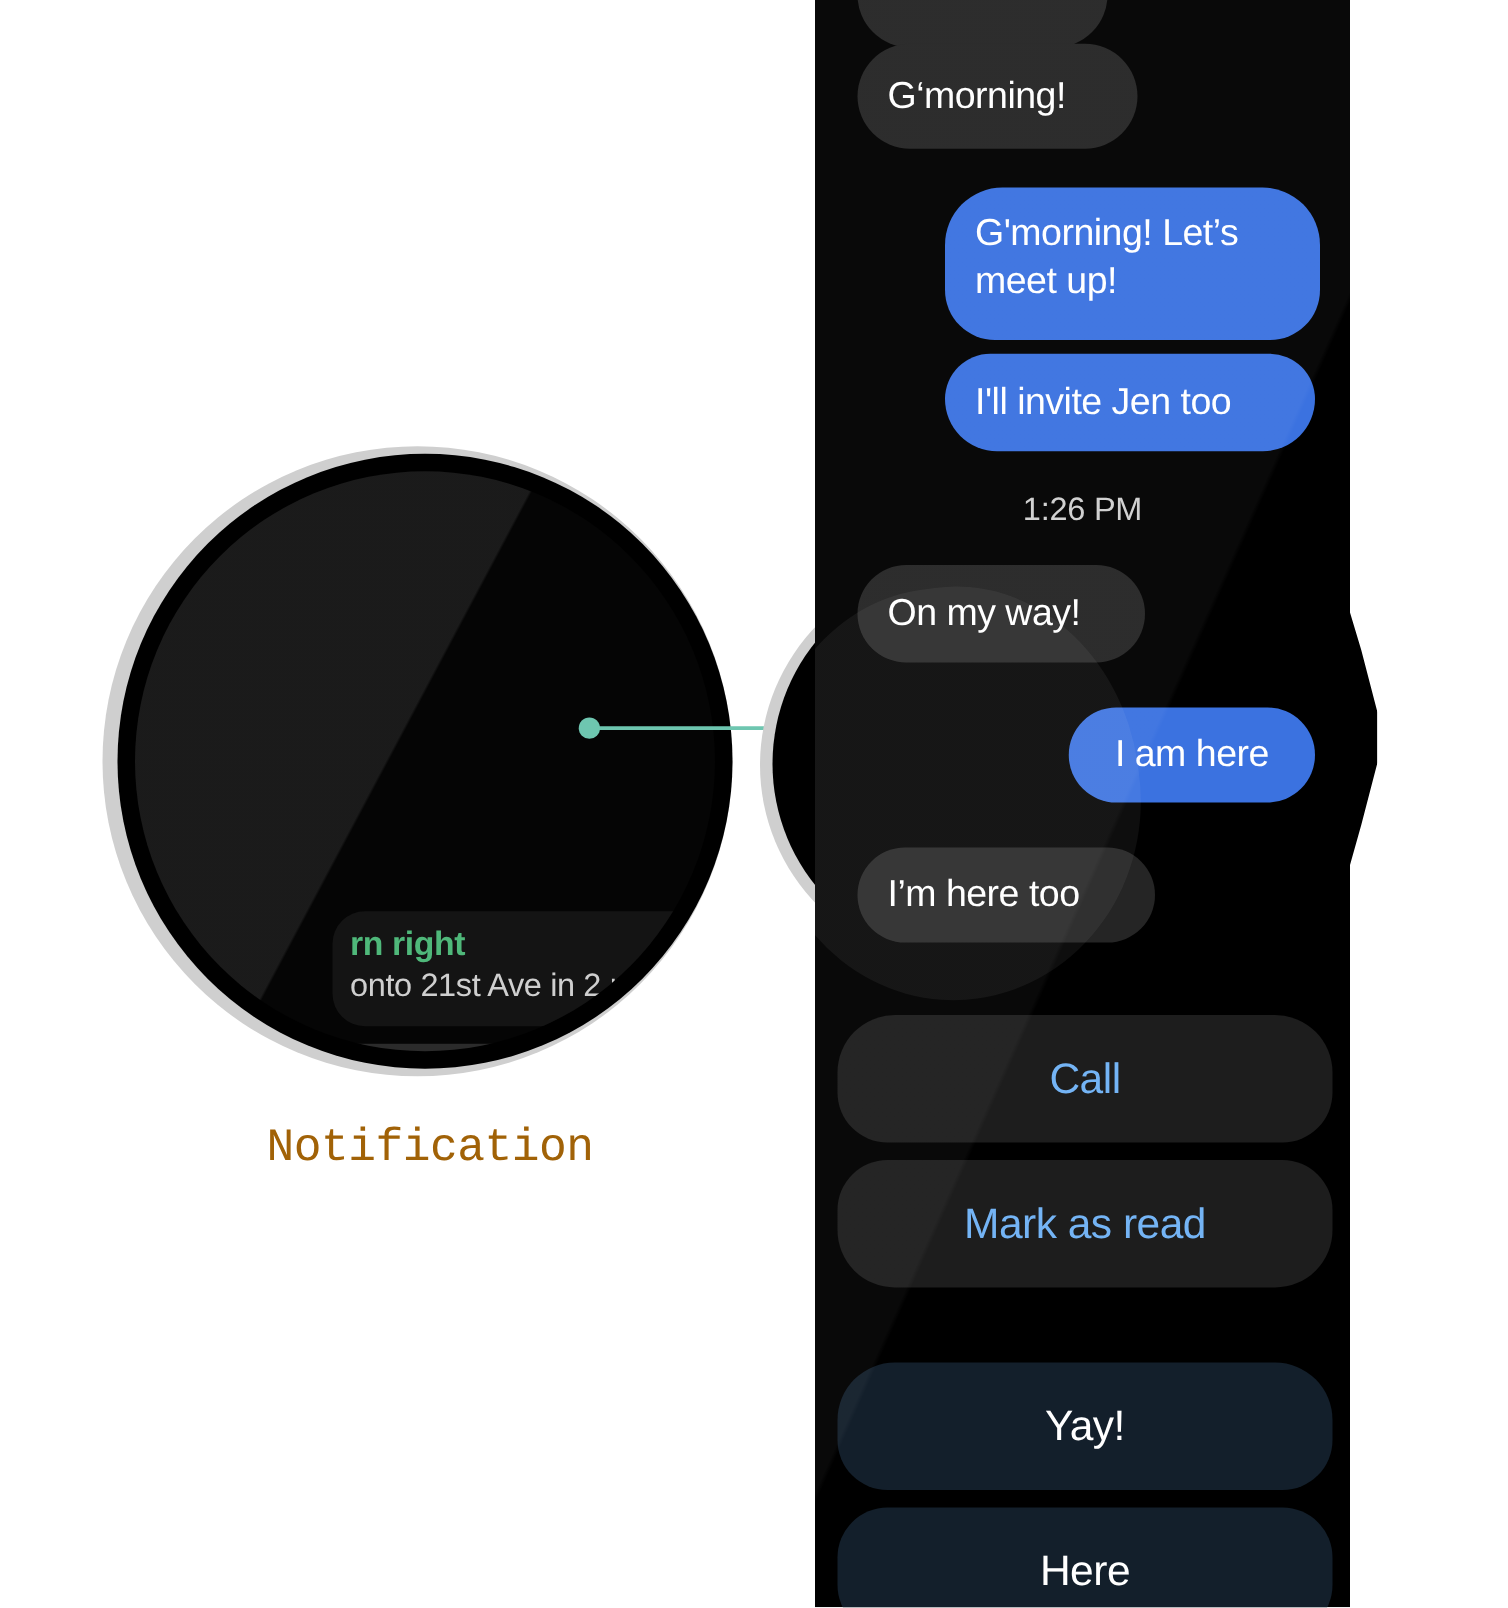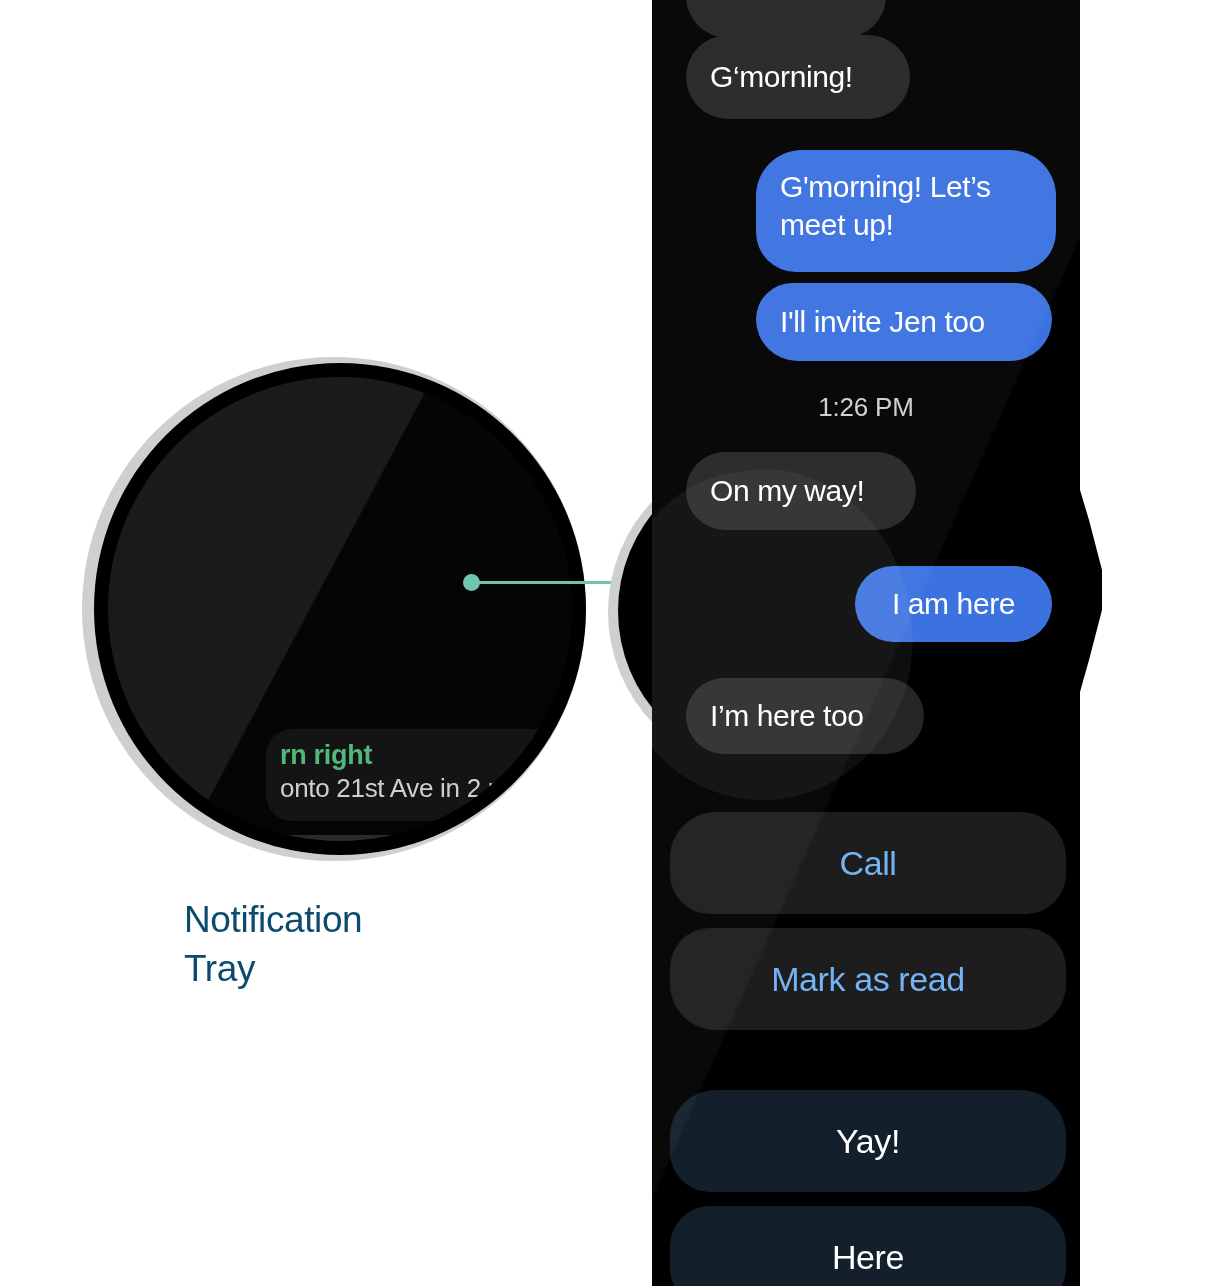--- a/index.html
+++ b/index.html
@@ -46,22 +46,22 @@
 
   
   .glare-left{
     position:absolute;left:0;top:0;width:516px;height:504px;
     background:linear-gradient(118deg, rgba(255,255,255,.085) 0%, rgba(255,255,255,.085) 46%, rgba(255,255,255,0) 46.3%);
     pointer-events:none;
   }
 
   .tray-label{
     position:absolute;left:184px;top:895px;width:320px;
-    text-align:left;color:#0c4a6e;font-size:37px;line-height:49px;
-    font-weight:400;letter-spacing:-.4px;
+    text-align:center;color:#a16207;font-size:37px;line-height:49px;
+    font-weight:400;letter-spacing:-.4px;font-family:Liberation Mono, monospace;
   }
 
   
   .conn{position:absolute;left:463px;top:570px;width:185px;height:24px;}
   .conn .dot{position:absolute;left:0;top:4px;width:17px;height:17px;border-radius:50%;background:#6ec6b0;}
   .conn .line{position:absolute;left:14px;top:11px;width:145px;height:3px;background:#6ec6b0;}
   .conn .head{
     position:absolute;left:152px;top:2px;width:0;height:0;
     border-top:11px solid transparent;border-bottom:11px solid transparent;
     border-left:20px solid #6ec6b0;
@@ -145,21 +145,20 @@
           
         </div>
 
         <div class="glare-left"></div>
       </div>
     </div>
   </div>
 
   <div class="tray-label">
     <div>Notification</div>
-    <div>Tray</div>
   </div>
 
   <div class="conn">
     <span class="dot"></span>
     <span class="line"></span>
     <span class="head"></span>
   </div>
 
   <div class="watch-mid">
     <div class="bezel"></div>

